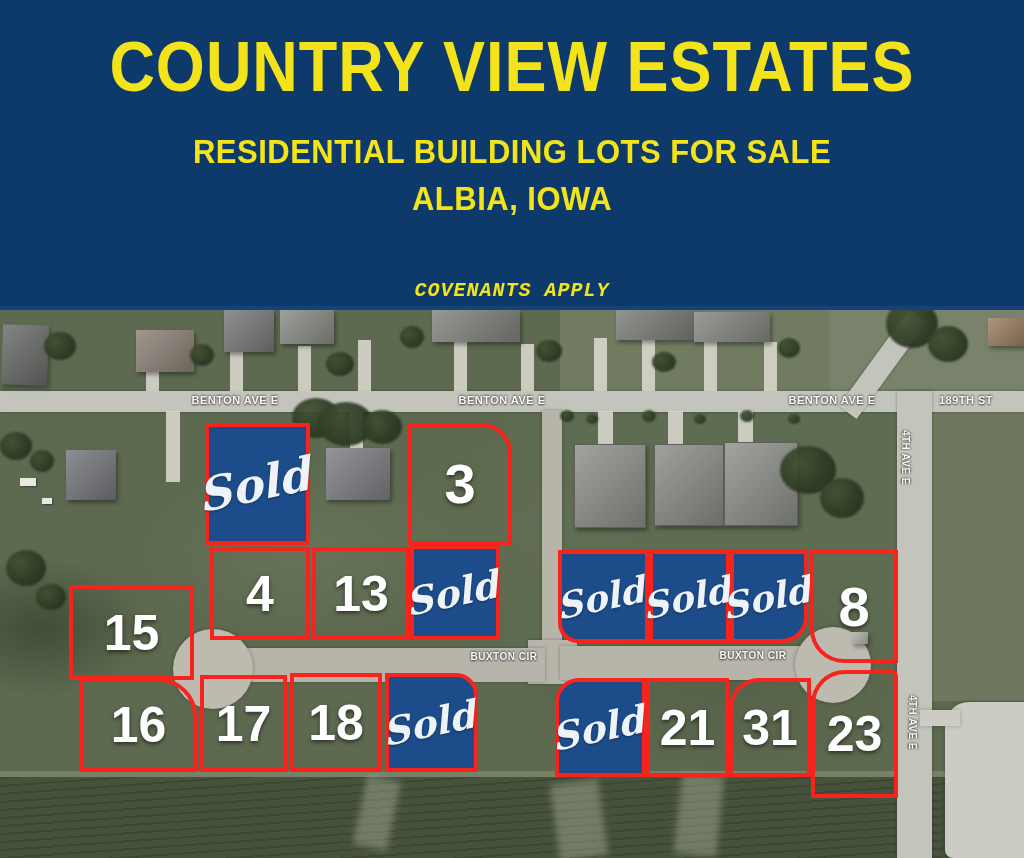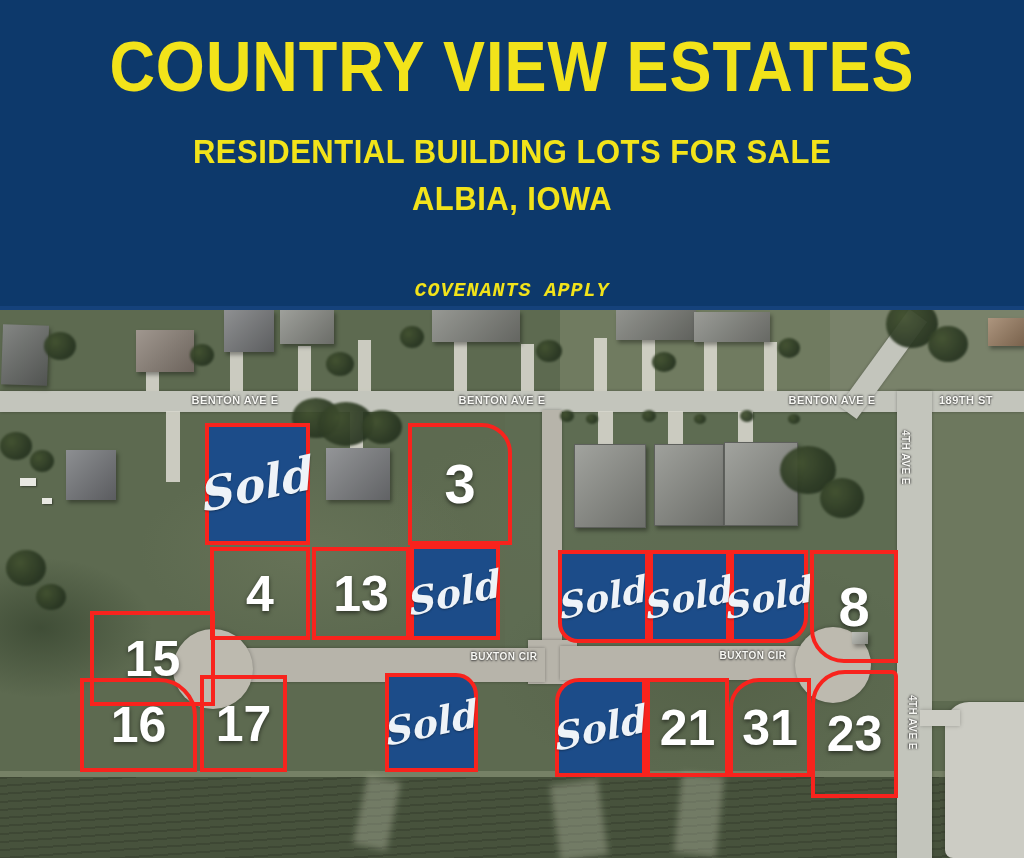--- a/index.html
+++ b/index.html
@@ -176,21 +176,21 @@
 
     <div class="lot" style="left:210px;top:237px;width:100px;height:93px;">
       <span class="num">4</span>
     </div>
     <div class="lot" style="left:312px;top:237px;width:98px;height:93px;">
       <span class="num">13</span>
     </div>
     <div class="lot sold" style="left:410px;top:235px;width:90px;height:95px;">
       <span class="script" style="font-size:38px;">Sold</span>
     </div>
-    <div class="lot" style="left:90px;top:275px;width:125px;height:95px;margin-top:26px;">
+    <div class="lot" style="left:69px;top:275px;width:125px;height:95px;">
       <span class="num">15</span>
     </div>
 
     <div class="lot sold" style="left:558px;top:240px;width:91px;height:93px;border-radius:0 0 0 20px;">
       <span class="script" style="font-size:36px;">Sold</span>
     </div>
     <div class="lot sold" style="left:649px;top:240px;width:81px;height:93px;">
       <span class="script" style="font-size:36px;">Sold</span>
     </div>
     <div class="lot sold" style="left:730px;top:240px;width:78px;height:93px;border-radius:0 0 26px 0;">
@@ -198,20 +198,23 @@
     </div>
     <div class="lot" style="left:810px;top:240px;width:88px;height:113px;border-radius:0 0 0 34px;">
       <span class="num big">8</span>
     </div>
 
     <div class="lot" style="left:80px;top:368px;width:117px;height:94px;border-radius:0 38px 0 0;">
       <span class="num">16</span>
     </div>
     <div class="lot" style="left:200px;top:365px;width:87px;height:97px;">
       <span class="num">17</span>
+    </div>
+    <div class="lot" style="left:290px;top:363px;width:92px;height:99px;">
+      <span class="num">18</span>
     </div>
     <div class="lot sold" style="left:385px;top:363px;width:93px;height:99px;border-radius:0 22px 0 0;">
       <span class="script" style="font-size:38px;">Sold</span>
     </div>
 
     <div class="lot sold" style="left:555px;top:368px;width:91px;height:99px;border-radius:24px 0 0 0;">
       <span class="script" style="font-size:38px;">Sold</span>
     </div>
     <div class="lot" style="left:646px;top:368px;width:83px;height:99px;">
       <span class="num">21</span>

